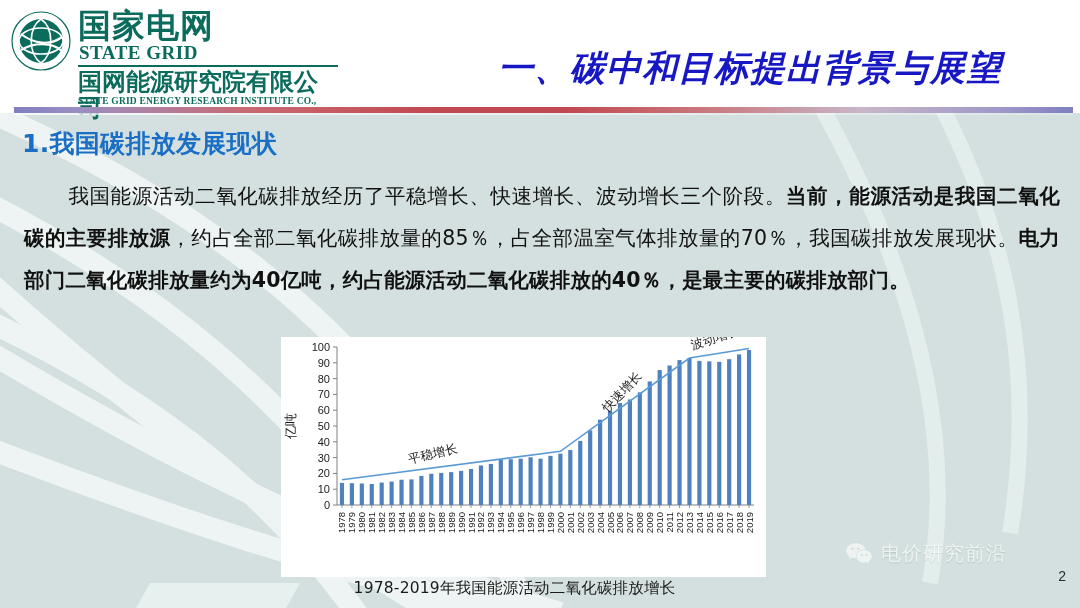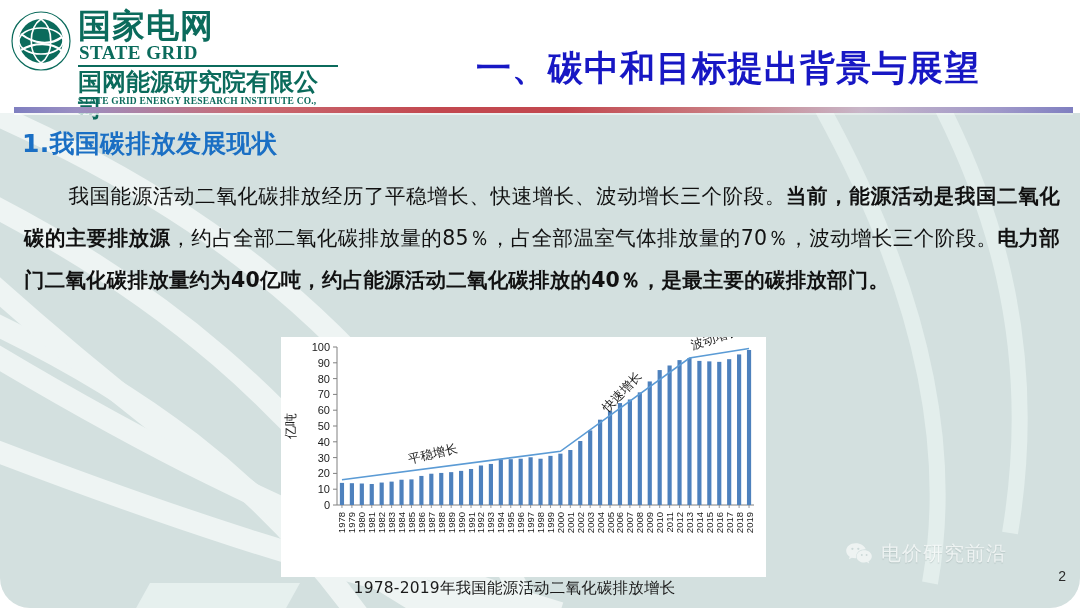--- a/index.html
+++ b/index.html
@@ -5,21 +5,20 @@
 <style>
   html,body{margin:0;padding:0;}
   body{
     width:1080px;height:608px;overflow:hidden;
     font-family:"Liberation Sans","DejaVu Sans",sans-serif;
     background:#ffffff;
   }
   #slide{
     position:relative;width:1080px;height:608px;overflow:hidden;
     background:#ffffff;
-    border-radius:30px;
   }
 
   
   .body-bg{
     position:absolute;left:0;top:113px;width:1080px;height:495px;
     background:#d3e0df;
     overflow:hidden;
   }
   .body-bg svg{position:absolute;left:0;top:0;width:1080px;height:495px;}
 
@@ -48,25 +47,25 @@
     font-family:"DejaVu Sans","Liberation Sans",sans-serif;
     font-size:24px;font-weight:bold;color:#0b6b5c;letter-spacing:0px;line-height:1.1;
   }
   .logo-en2{
     position:absolute;left:68px;top:91px;
     font-family:"Liberation Serif","DejaVu Serif",serif;
     font-size:9.5px;font-weight:bold;color:#0b6b5c;letter-spacing:.2px;line-height:1;
   }
 
   .slide-title{
-    position:absolute;left:408px;top:44px;width:640px;height:48px;
+    position:absolute;left:430px;top:44px;width:640px;height:48px;
     text-align:center;
     font-family:"DejaVu Sans","Liberation Sans",sans-serif;
     font-size:35px;font-weight:bold;color:#1717c4;
-    letter-spacing:1px;line-height:48px;white-space:nowrap;
+    letter-spacing:1px;line-height:48px;white-space:nowrap;font-style:italic;
   }
 
   .divider{
     position:absolute;left:14px;top:107px;width:1059px;height:6px;
     background:linear-gradient(90deg,#7f7fc0 0%,#9b8fc2 6%,#c96a72 22%,#c2484f 40%,#c2484f 52%,#c97b80 66%,#c8b6c8 80%,#9f98c9 93%,#7f7fc0 100%);
   }
   .divider-shadow{
     position:absolute;left:14px;top:113px;width:1059px;height:2px;
     background:linear-gradient(90deg,rgba(255,255,255,.75),rgba(255,255,255,.25));
   }
@@ -167,21 +166,21 @@
     </div>
 
     <div class="slide-title">一、碳中和目标提出背景与展望</div>
   </div>
 
   <div class="divider"></div>
   <div class="divider-shadow"></div>
 
   <div class="section-head">1.我国碳排放发展现状</div>
 
-  <div class="para"><span class="indent"></span><span>我国能源活动二氧化碳排放经历了平稳增长、快速增长、波动增长三个阶段。</span><span class="b">当前，能源活动是我国二氧化碳的主要排放源</span><span>，约占全部二氧化碳排放量的85％，占全部温室气体排放量的70％，波动增长三个阶段。</span><span class="b">电力部门二氧化碳排放量约为40亿吨，约占能源活动二氧化碳排放的40％，是最主要的碳排放部门。</span></div>
+  <div class="para"><span class="indent"></span><span>我国能源活动二氧化碳排放经历了平稳增长、快速增长、波动增长三个阶段。</span><span class="b">当前，能源活动是我国二氧化碳的主要排放源</span><span>，约占全部二氧化碳排放量的85％，占全部温室气体排放量的70％，我国碳排放发展现状。</span><span class="b">电力部门二氧化碳排放量约为40亿吨，约占能源活动二氧化碳排放的40％，是最主要的碳排放部门。</span></div>
 
   <div class="chart-card">
     <svg id="chartsvg" viewBox="0 0 485 240" width="485" height="240">
         <line x1="56" y1="10" x2="56" y2="168" stroke="#808080" stroke-width="1"></line>
         <line x1="56" y1="168" x2="473" y2="168" stroke="#808080" stroke-width="1"></line>
         <line x1="52" y1="168" x2="56" y2="168" stroke="#808080" stroke-width="1"></line>
         <text x="49" y="172" text-anchor="end" font-size="11" font-family="&quot;Liberation Sans&quot;,&quot;DejaVu Sans&quot;,sans-serif" fill="#1a1a1a">0</text>
         <line x1="52" y1="152.2" x2="56" y2="152.2" stroke="#808080" stroke-width="1"></line>
         <text x="49" y="156.2" text-anchor="end" font-size="11" font-family="&quot;Liberation Sans&quot;,&quot;DejaVu Sans&quot;,sans-serif" fill="#1a1a1a">10</text>
         <line x1="52" y1="136.4" x2="56" y2="136.4" stroke="#808080" stroke-width="1"></line>

